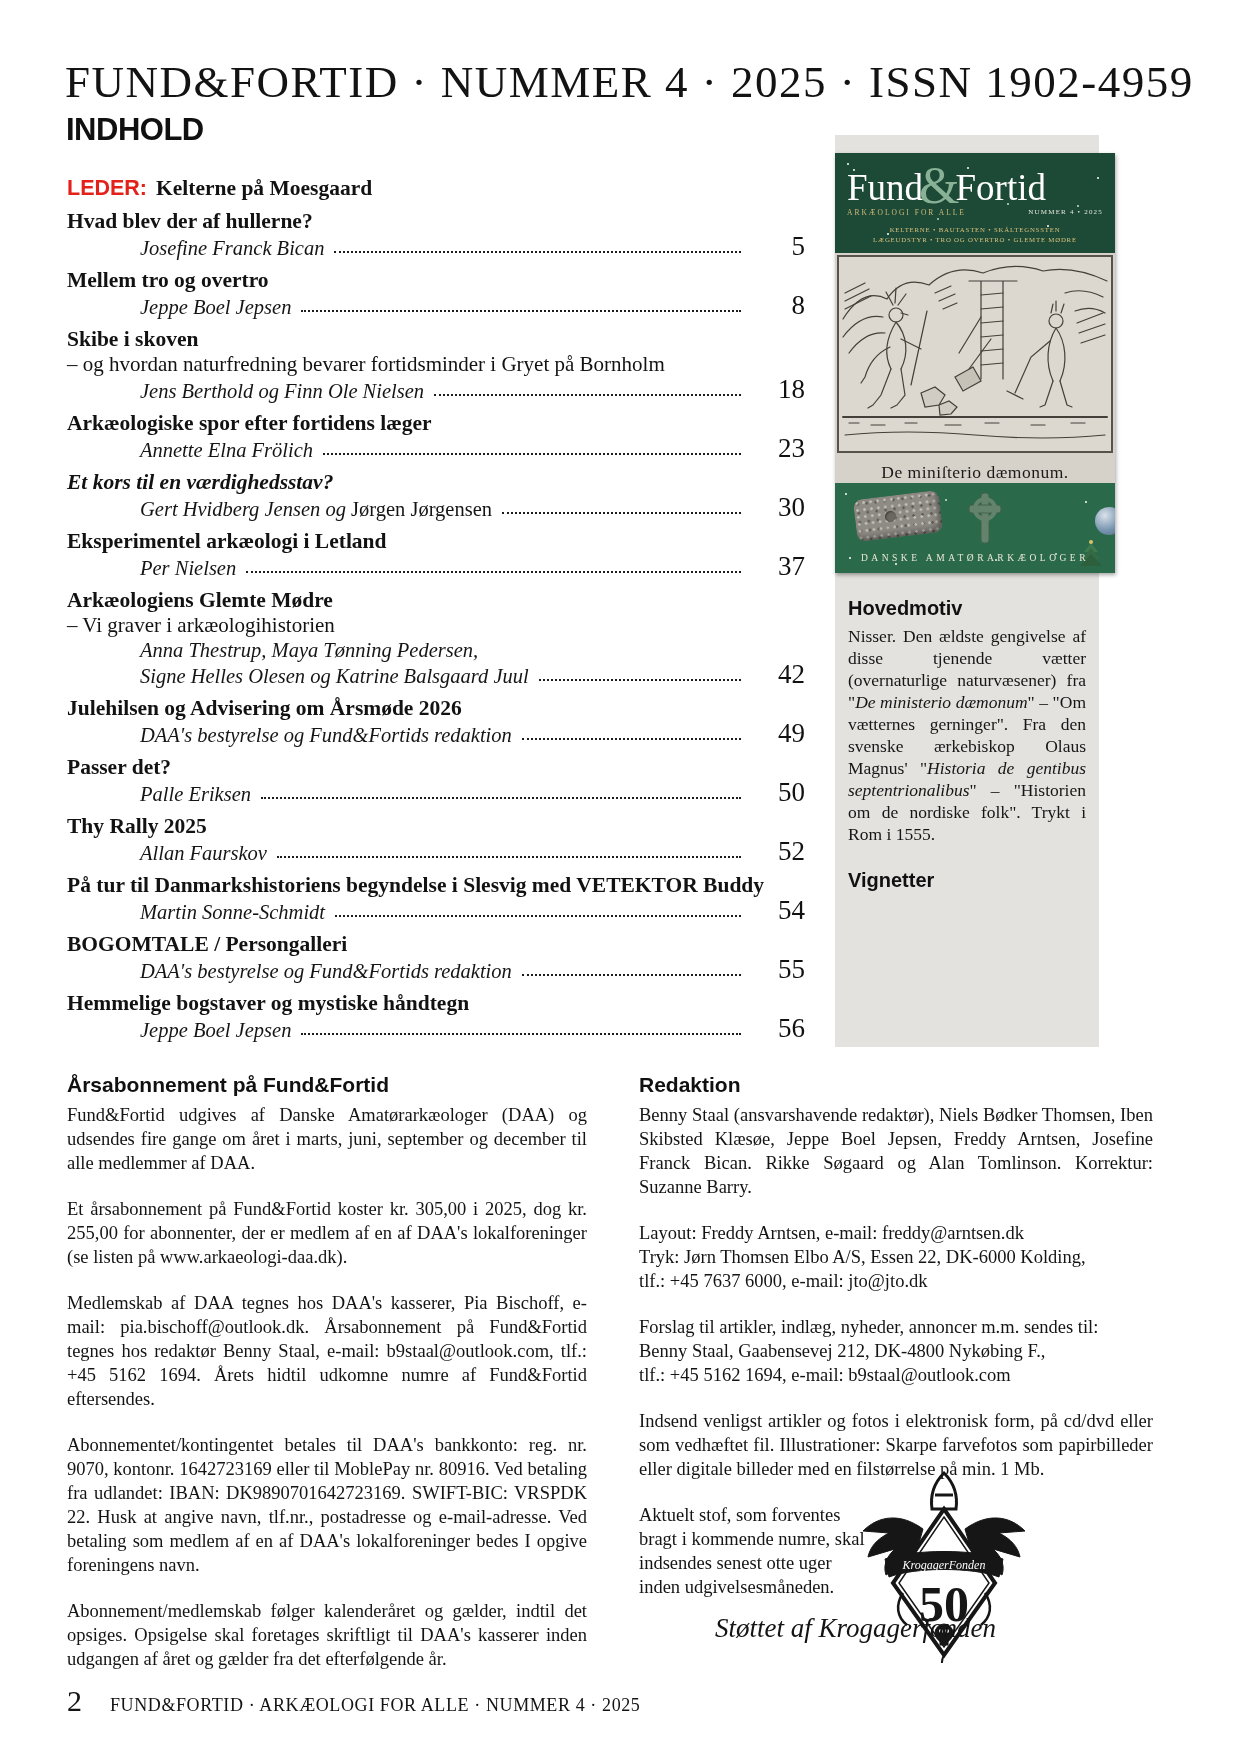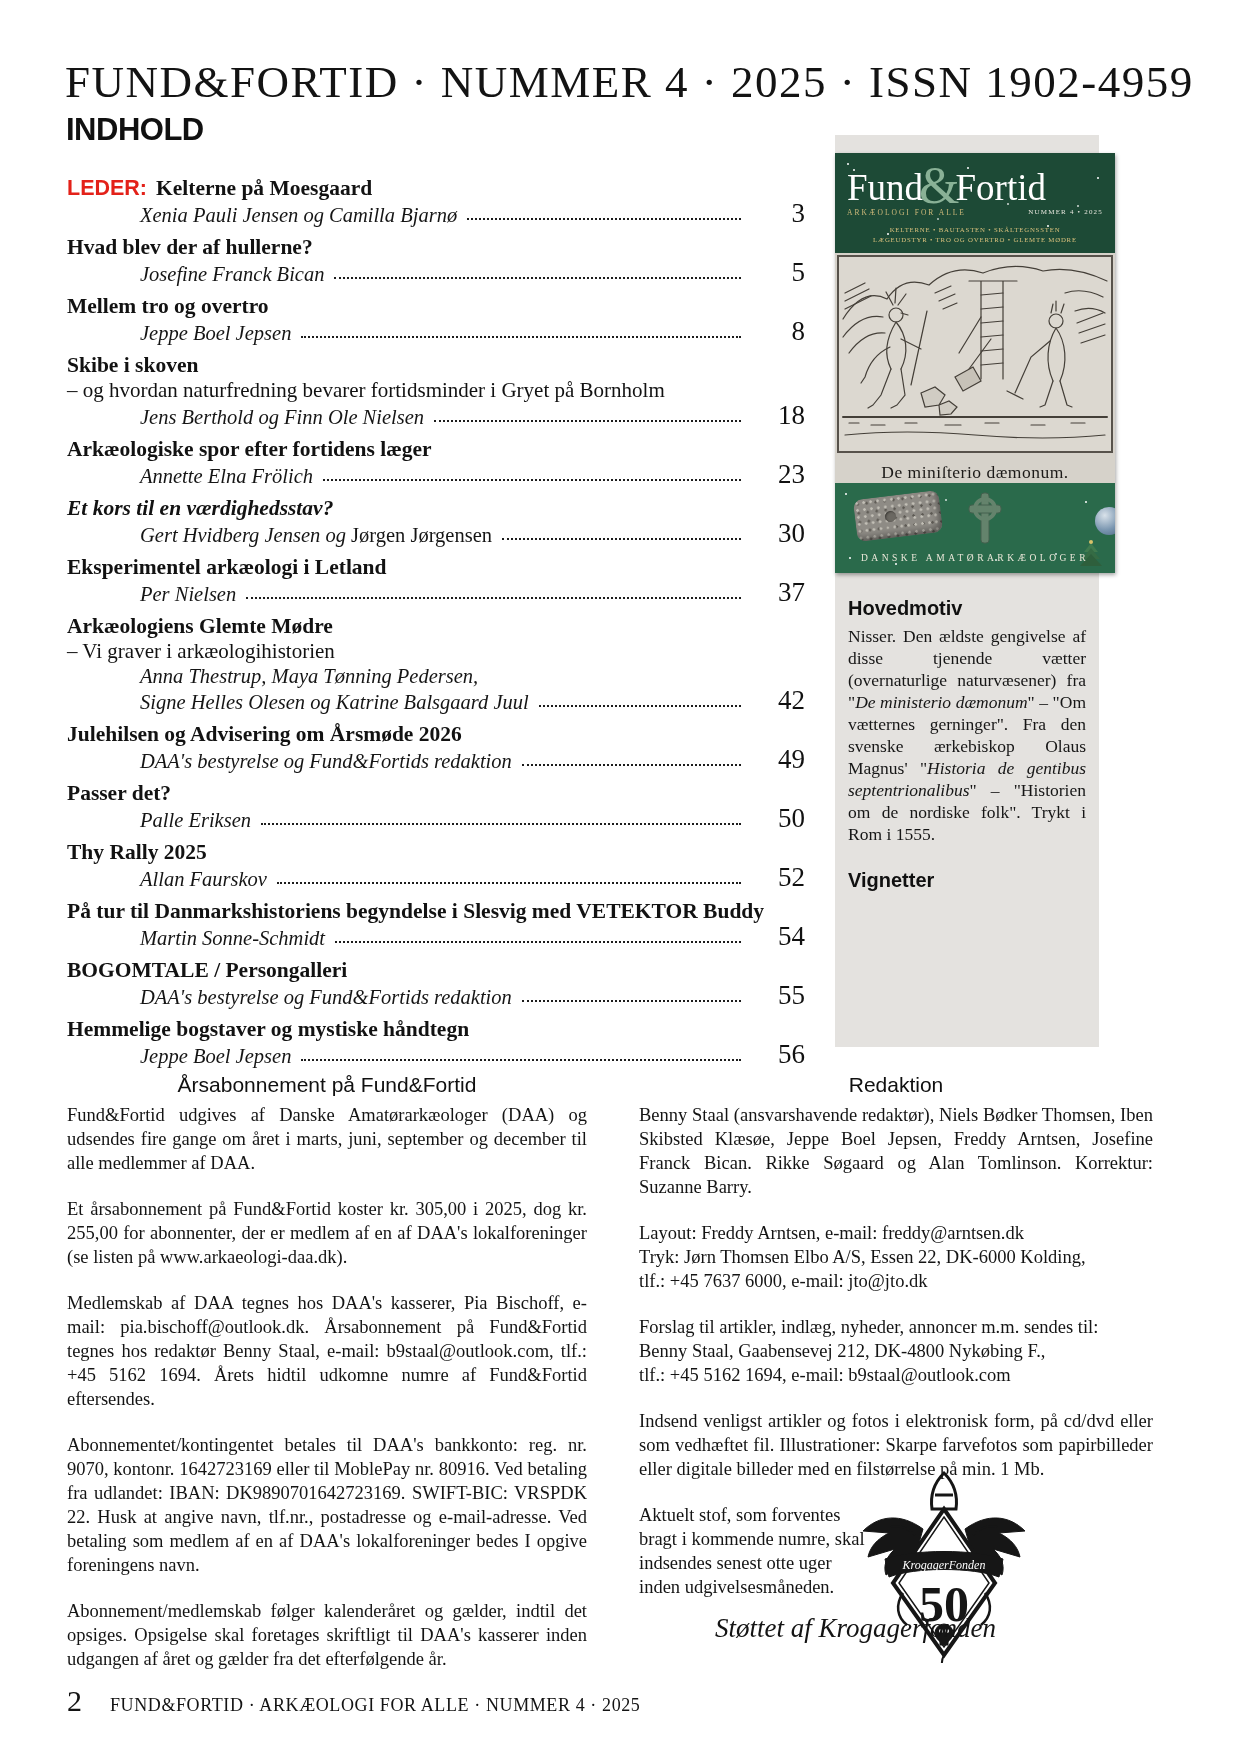--- a/index.html
+++ b/index.html
@@ -62,22 +62,22 @@
        240px 8px 0 #fff, 210px 60px 0 rgba(255,255,255,.85), 100px 6px 0 rgba(255,255,255,.8);}
 
   .side-block{padding:0 13px;}
   .side-heading{font-family:"Liberation Sans",sans-serif;font-weight:800;font-size:20px;
        margin:24px 0 5px;color:#101010;}
   .side-text{font-size:17.5px;line-height:22px;text-align:justify;color:#161616;}
   .side-text .it{font-style:italic;}
   .side-par{font-size:17.5px;line-height:22px;text-align:justify;margin:0 0 9px;color:#161616;}
 
   
-  .col-heading{font-family:"Liberation Sans",sans-serif;font-weight:400;font-size:21px;
-       margin:0 0 6px;color:#101010;text-align:center;}
+  .col-heading{font-family:"Liberation Sans",sans-serif;font-weight:700;font-size:21px;
+       margin:0 0 6px;color:#101010;}
   .bottom-left{position:absolute;left:67px;top:1073px;width:520px;}
   .bottom-right{position:absolute;left:639px;top:1073px;width:514px;height:612px;}
   .body-par{font-size:18.5px;line-height:24px;margin:0 0 22px;color:#141414;}
   .body-par.just{text-align:justify;}
   .deadline-note{width:228px;font-size:18.5px;line-height:24px;margin:0;color:#141414;}
   .krogager-logo{position:absolute;left:216px;top:392px;}
   .support-credit{position:absolute;left:76px;top:540px;font-style:italic;font-size:27px;color:#141414;}
 
   
   .footer{position:absolute;left:67px;top:1684px;display:flex;align-items:baseline;}
@@ -88,25 +88,20 @@
 <body>
 
 <div class="page">
 
   <div class="masthead-line">FUND&amp;FORTID · NUMMER 4 · 2025 · ISSN 1902-4959</div>
   <div class="indhold">INDHOLD</div>
 
   <div class="toc">
       <div class="toc-entry">
         <div class="toc-title"><span class="toc-label">LEDER:</span><span class="toc-title-text">Kelterne på Moesgaard</span></div>
-        <div class="toc-author-row">
-          <span class="toc-author"><span>Xenia Pauli Jensen og Camilla Bjarnø</span></span>
-          <span class="toc-dots"></span>
-          <span class="toc-page">3</span>
-        </div>
       </div>
       <div class="toc-entry">
         <div class="toc-title"><span class="toc-title-text">Hvad blev der af hullerne?</span></div>
         <div class="toc-author-row">
           <span class="toc-author"><span>Josefine Franck Bican</span></span>
           <span class="toc-dots"></span>
           <span class="toc-page">5</span>
         </div>
       </div>
       <div class="toc-entry">

